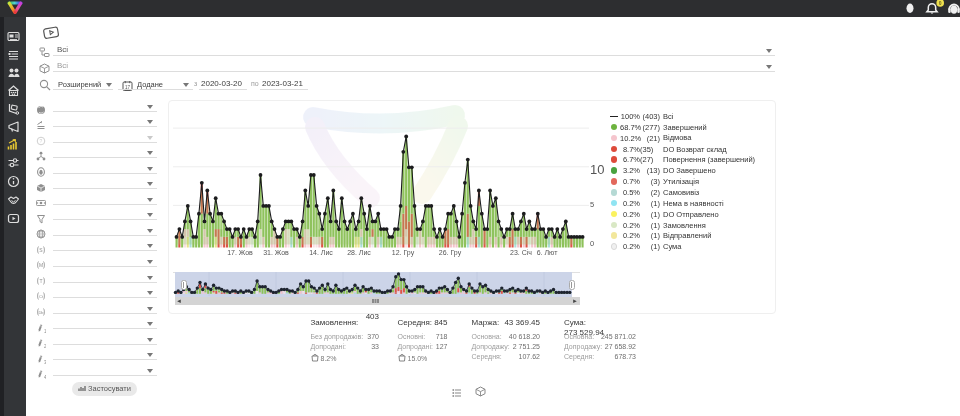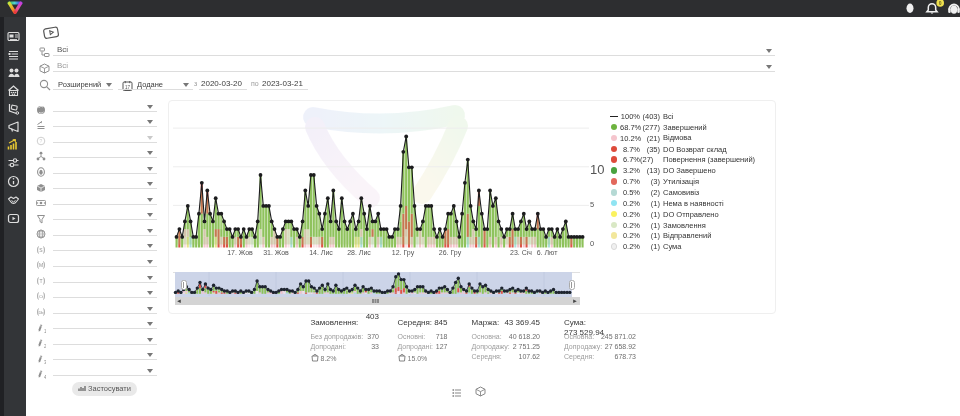--- a/index.html
+++ b/index.html
@@ -724,21 +724,21 @@
     <div class="legdot" style="left:441.5px;top:22.9px;background:#6db33f;"></div>
     <div class="leg" style="left:451px;top:21.9px;width:20px;text-align:right">68.7%</div>
     <div class="leg" style="left:471px;top:21.9px;width:20px;text-align:right">(277)</div>
     <div class="leg" style="left:494px;top:21.9px">Завершений</div>
     <div class="legdot" style="left:441.5px;top:33.7px;background:#f5c5cd;"></div>
     <div class="leg" style="left:451px;top:32.7px;width:20px;text-align:right">10.2%</div>
     <div class="leg" style="left:471px;top:32.7px;width:20px;text-align:right">(21)</div>
     <div class="leg" style="left:494px;top:32px">Відмова</div>
     <div class="legdot" style="left:441.5px;top:44.5px;background:#dd4b3b;"></div>
     <div class="leg" style="left:451px;top:43.5px;width:20px;text-align:right">8.7%</div>
-    <div class="leg" style="left:471px;top:43.5px;width:20px;text-align:right">(35)</div>
+    <div class="leg" style="left:471px;top:43.5px;width:20px;text-align:left">(35)</div>
     <div class="leg" style="left:494px;top:43.5px">DO Возврат склад</div>
     <div class="legdot" style="left:441.5px;top:55.4px;background:#dd4b3b;"></div>
     <div class="leg" style="left:451px;top:54.4px;width:20px;text-align:right">6.7%</div>
     <div class="leg" style="left:471px;top:54.4px;width:20px;text-align:left">(27)</div>
     <div class="leg" style="left:494px;top:54.4px">Повернення (завершений)</div>
     <div class="legdot" style="left:441.5px;top:66.2px;background:#48a23f;"></div>
     <div class="leg" style="left:451px;top:65.2px;width:20px;text-align:right">3.2%</div>
     <div class="leg" style="left:471px;top:65.2px;width:20px;text-align:right">(13)</div>
     <div class="leg" style="left:494px;top:65.2px">DO Завершено</div>
     <div class="legdot" style="left:441.5px;top:77.1px;background:#e2685c;"></div>

